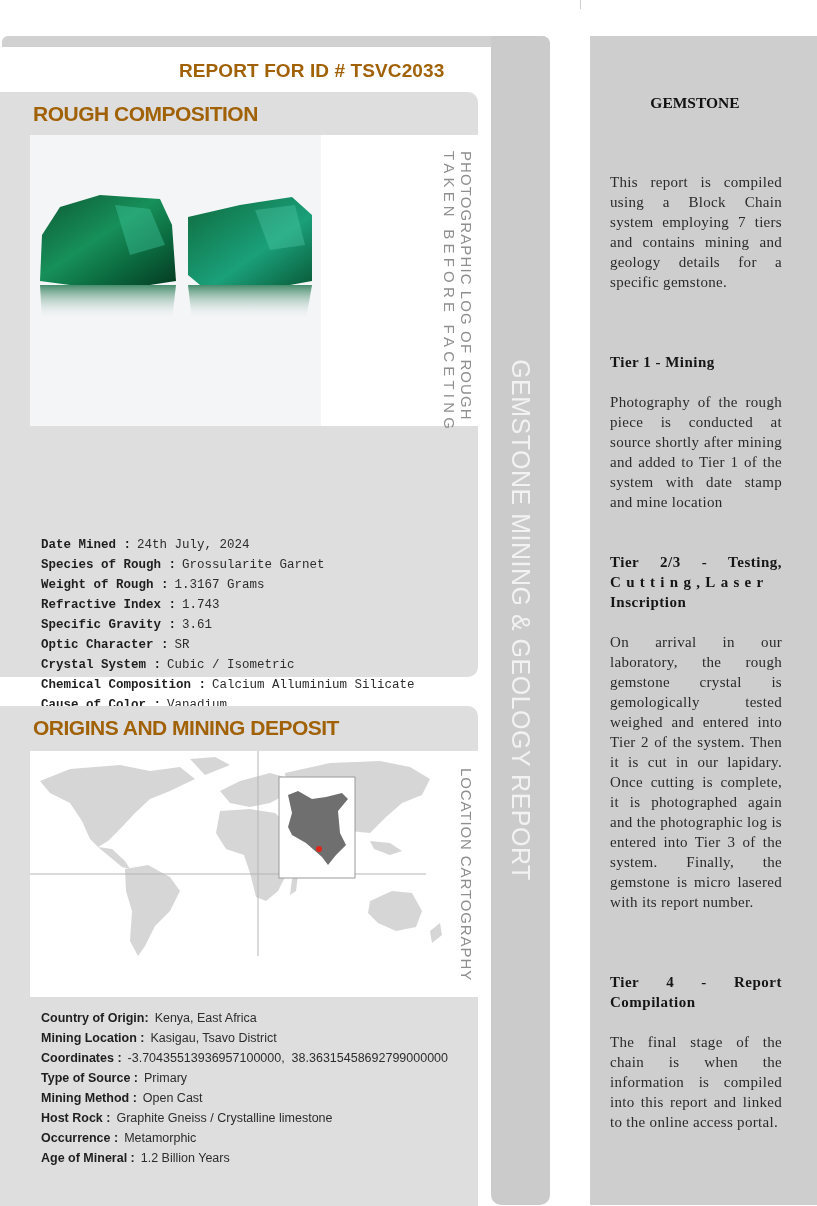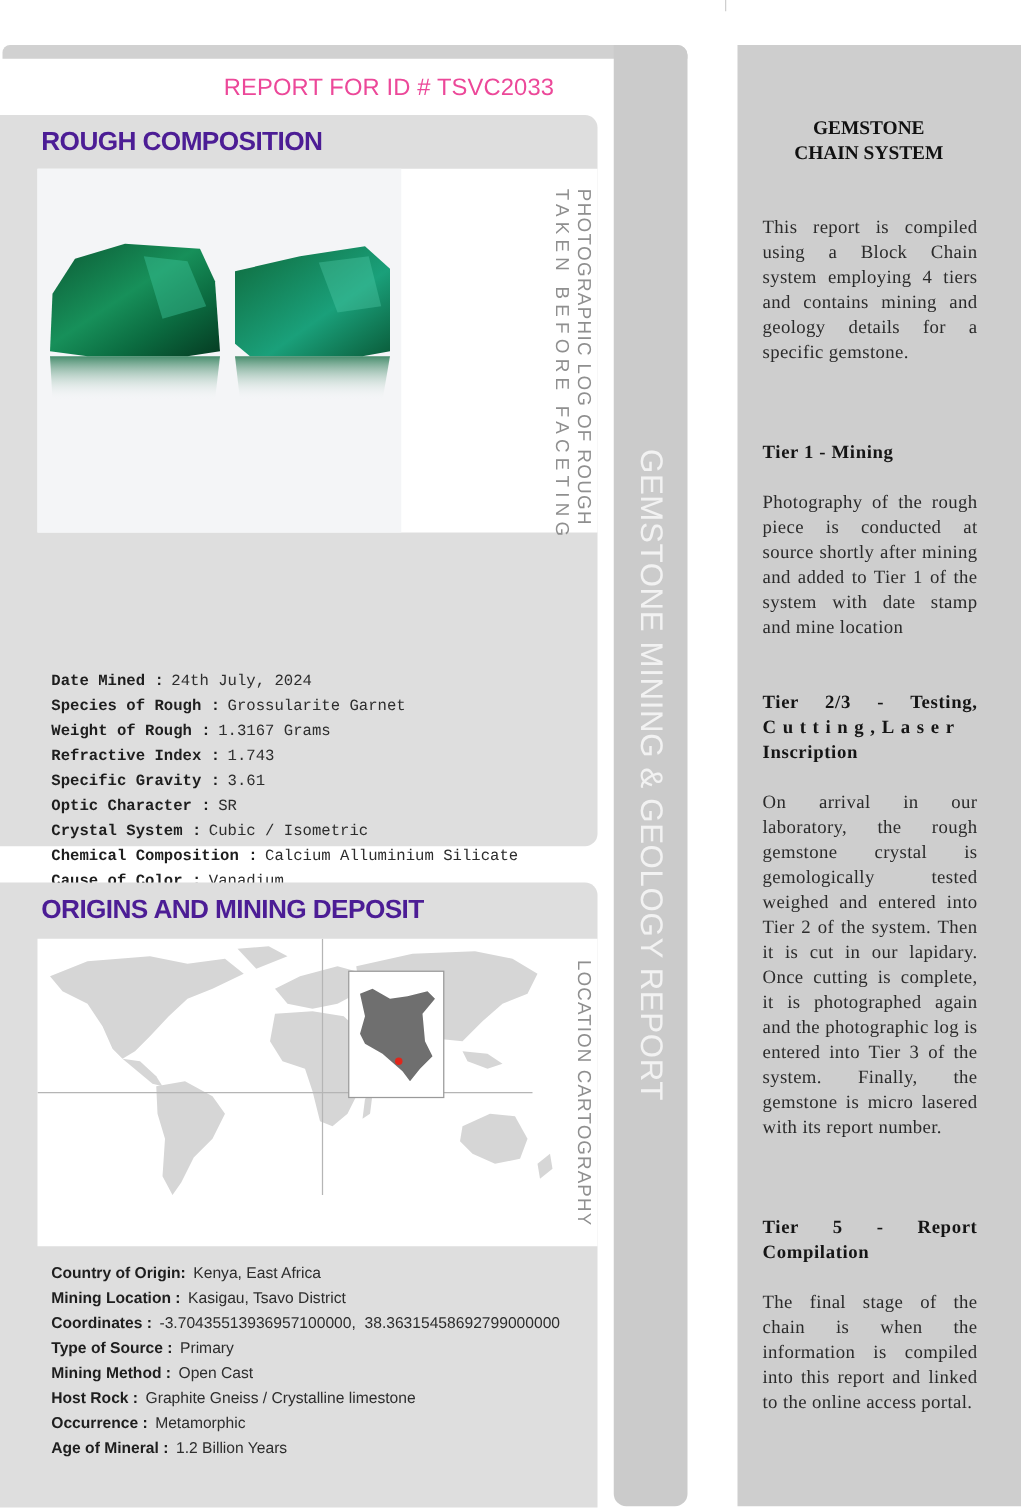--- a/index.html
+++ b/index.html
@@ -19,32 +19,32 @@
       position: absolute; left: 491px; top: 36px; width: 59px; height: 1169px;
       background: #cbcbcb; border-radius: 0 8px 10px 10px;
     }
     .spine-text {
       position: absolute; left: 520px; top: 620px;
       transform: translate(-50%, -50%) rotate(90deg);
       white-space: nowrap; color: #f2f2f2; font-size: 25px; letter-spacing: 0.5px;
     }
 
     .report-title {
-      position: absolute; left: 179px; top: 60px; color: #ec4899;
-      font-size: 19px; font-weight: normal; letter-spacing: 0.1px;
+      position: absolute; left: 179px; top: 60px; color: #a16207;
+      font-size: 19px; font-weight: bold; letter-spacing: 0.1px;
     }
 
     .section {
       position: absolute; left: 0; width: 478px; background: #dedede;
       border-radius: 0 10px 10px 0;
     }
     .section.rough { top: 92px; height: 585px; }
     .section.origin { top: 706px; height: 612px; border-radius: 0 10px 0 0; }
     .section-title {
-      position: absolute; left: 33px; top: 10px; color: #4c1d95;
+      position: absolute; left: 33px; top: 10px; color: #a16207;
       font-size: 21px; font-weight: bold; letter-spacing: -0.5px;
     }
     .photo-area {
       position: absolute; left: 30px; top: 43px; width: 448px; height: 291px; background: #ffffff;
     }
     .photo {
       position: absolute; left: 0; top: 0; width: 291px; height: 291px; background: #f4f5f7;
     }
     .vertical-caption {
       position: absolute; color: #8f8f8f; white-space: nowrap;
@@ -188,32 +188,31 @@
     <div class="detail-row"><span class="detail-label">Occurrence :</span><span class="detail-value">Metamorphic</span></div>
     <div class="detail-row"><span class="detail-label">Age of Mineral :</span><span class="detail-value">1.2 Billion Years</span></div>
   </div>
 </div>
 
 <div class="vertical-caption map-cap">LOCATION CARTOGRAPHY</div>
 
 <div class="right-panel">
   <div class="rp-title">
     <div>GEMSTONE</div>
-    <div>CHAIN SYSTEM</div>
-  </div>
-  <div class="rp-para" style="top:136px;">This report is compiled using a Block Chain system employing 4 tiers and contains mining and geology details for a specific gemstone.</div>
+  </div>
+  <div class="rp-para" style="top:136px;">This report is compiled using a Block Chain system employing 7 tiers and contains mining and geology details for a specific gemstone.</div>
 
   <div class="rp-head" style="top:316px;">Tier 1 - Mining</div>
   <div class="rp-para" style="top:356px;">Photography of the rough piece is conducted at source shortly after mining and added to Tier 1 of the system with date stamp and mine location</div>
 
   <div class="rp-head" style="top:516px;">
     <div class="spread" style="text-align-last:justify;">Tier 2/3 - Testing,</div>
     <div style="letter-spacing:5.3px;">Cutting,Laser</div>
     <div>Inscription</div>
   </div>
   <div class="rp-para" style="top:596px;">On arrival in our laboratory, the rough gemstone crystal is gemologically tested weighed and entered into Tier 2 of the system. Then it is cut in our lapidary. Once cutting is complete, it is photographed again and the photographic log is entered into Tier 3 of the system. Finally, the gemstone is micro lasered with its report number.</div>
 
   <div class="rp-head" style="top:936px;">
-    <div style="text-align-last:justify;">Tier 5 - Report</div>
+    <div style="text-align-last:justify;">Tier 4 - Report</div>
     <div>Compilation</div>
   </div>
   <div class="rp-para" style="top:996px;">The final stage of the chain is when the information is compiled into this report and linked to the online access portal.</div>
 </div>
 
 </body></html>

